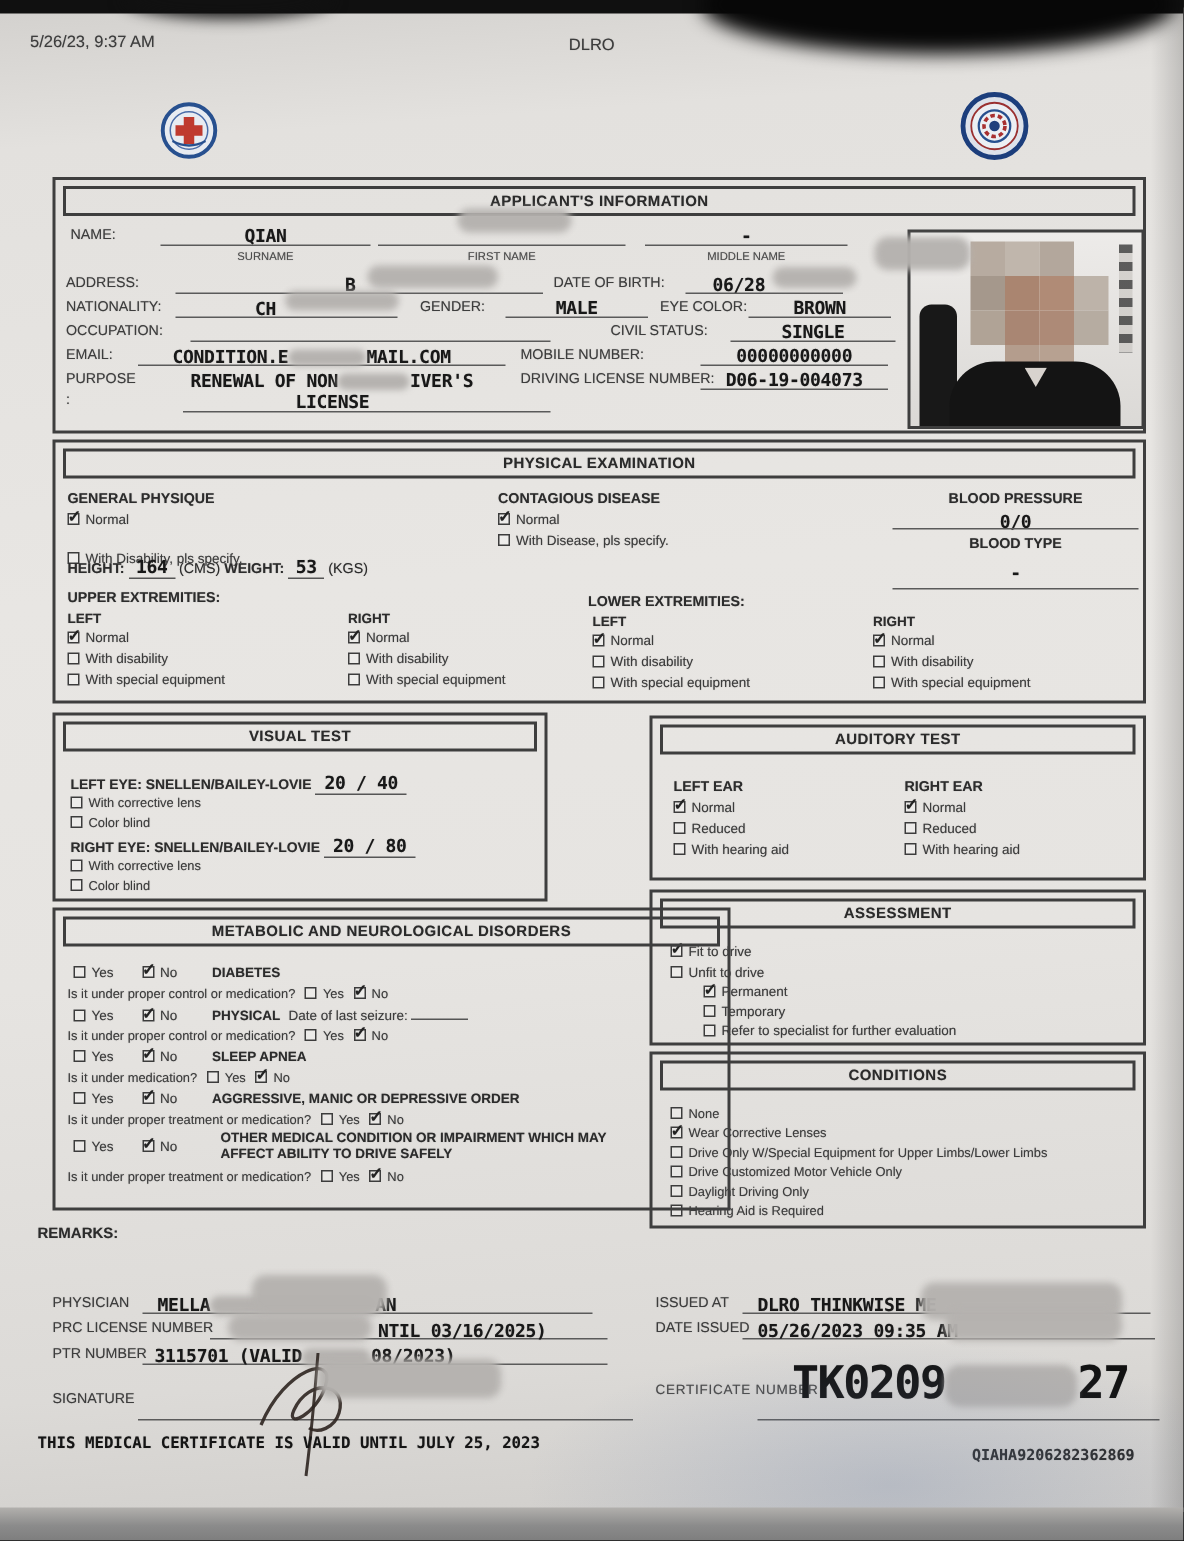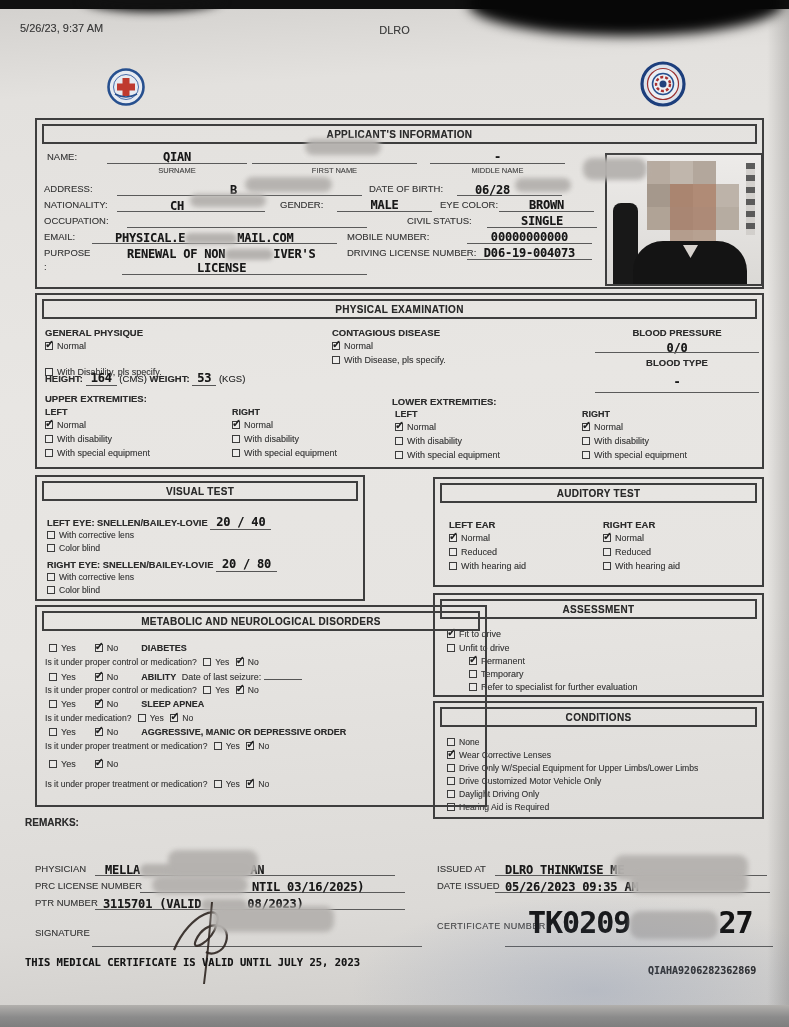--- a/index.html
+++ b/index.html
@@ -107,21 +107,21 @@
       <div class="t lab" style="left:403px;top:79px">EYE COLOR:</div>
       <div class="ul ctr mv" style="left:462px;top:78px;width:95px">BROWN</div>
 
       <div class="t lab" style="left:7px;top:95px">OCCUPATION:</div>
       <div class="ul" style="left:90px;top:94px;width:240px"></div>
       <div class="t lab" style="left:370px;top:95px">CIVIL STATUS:</div>
       <div class="ul ctr mv" style="left:450px;top:94px;width:110px">SINGLE</div>
 
       <div class="t lab" style="left:7px;top:111px">EMAIL:</div>
       <div class="ul" style="left:55px;top:110px;width:245px"></div>
-      <div class="t mv" style="left:78px;top:111px"><span>PHYSICAL.E</span><span class="blur-i" style="width:52px;height:11px"></span><span>MAIL.COM</span></div>
+      <div class="t mv" style="left:78px;top:111px"><span>CONDITION.E</span><span class="blur-i" style="width:52px;height:11px"></span><span>MAIL.COM</span></div>
       <div class="t lab" style="left:310px;top:111px">MOBILE NUMBER:</div>
       <div class="ul ctr mv" style="left:430px;top:110px;width:125px">00000000000</div>
 
       <div class="t lab" style="left:7px;top:127px">PURPOSE</div>
       <div class="t lab" style="left:7px;top:141px">:</div>
       <div class="t mv" style="left:90px;top:127px"><span>RENEWAL OF NON</span><span class="blur-i" style="width:48px;height:11px"></span><span>IVER'S</span></div>
       <div class="t mv" style="left:160px;top:141px">LICENSE</div>
       <div class="ul" style="left:85px;top:141px;width:245px"></div>
       <div class="t lab" style="left:310px;top:127px">DRIVING LICENSE NUMBER:</div>
       <div class="ul ctr mv" style="left:430px;top:126px;width:125px">D06-19-004073</div>
@@ -258,21 +258,21 @@
         <span>Is it under proper control or medication?</span>
         <span class="ck" style="margin-left:4px"></span><span>Yes</span>
         <span class="ck checked" style="margin-left:4px"></span><span>No</span>
       </div>
 
       <div class="ci" style="left:12px;top:64px">
         <span class="ck"></span><span>Yes</span>
         <span style="display:inline-block;width:14px"></span>
         <span class="ck checked"></span><span>No</span>
         <span style="display:inline-block;width:18px"></span>
-        <span class="met-disease">ABILITY</span>
+        <span class="met-disease">PHYSICAL</span>
         <span style="margin-left:3px">Date of last seizure:</span>
         <span class="seiz-line"></span>
       </div>
       <div class="ci ci-sm" style="left:8px;top:78px">
         <span>Is it under proper control or medication?</span>
         <span class="ck" style="margin-left:4px"></span><span>Yes</span>
         <span class="ck checked" style="margin-left:4px"></span><span>No</span>
       </div>
 
       <div class="ci" style="left:12px;top:92px">
@@ -299,20 +299,21 @@
         <span>Is it under proper treatment or medication?</span>
         <span class="ck" style="margin-left:4px"></span><span>Yes</span>
         <span class="ck checked" style="margin-left:4px"></span><span>No</span>
       </div>
 
       <div class="ci" style="left:12px;top:152px">
         <span class="ck"></span><span>Yes</span>
         <span style="display:inline-block;width:14px"></span>
         <span class="ck checked"></span><span>No</span>
       </div>
+      <div class="t met-disease" style="left:110px;top:146px;width:272px;white-space:normal;line-height:10.5px">OTHER MEDICAL CONDITION OR IMPAIRMENT WHICH MAY AFFECT ABILITY TO DRIVE SAFELY</div>
       <div class="ci ci-sm" style="left:8px;top:172px">
         <span>Is it under proper treatment or medication?</span>
         <span class="ck" style="margin-left:4px"></span><span>Yes</span>
         <span class="ck checked" style="margin-left:4px"></span><span>No</span>
       </div>
     </div>
 
     <div class="t lab bl" style="left:25px;top:812px;font-size:10px">REMARKS:</div>
 
     <div class="t lab" style="left:35px;top:858px">PHYSICIAN</div>

